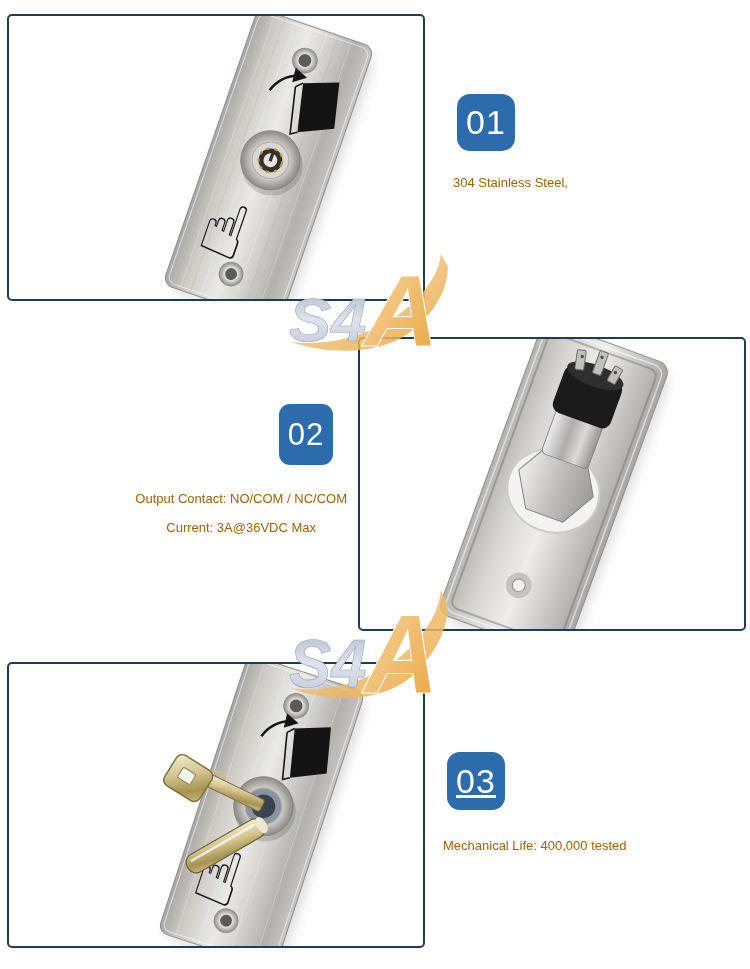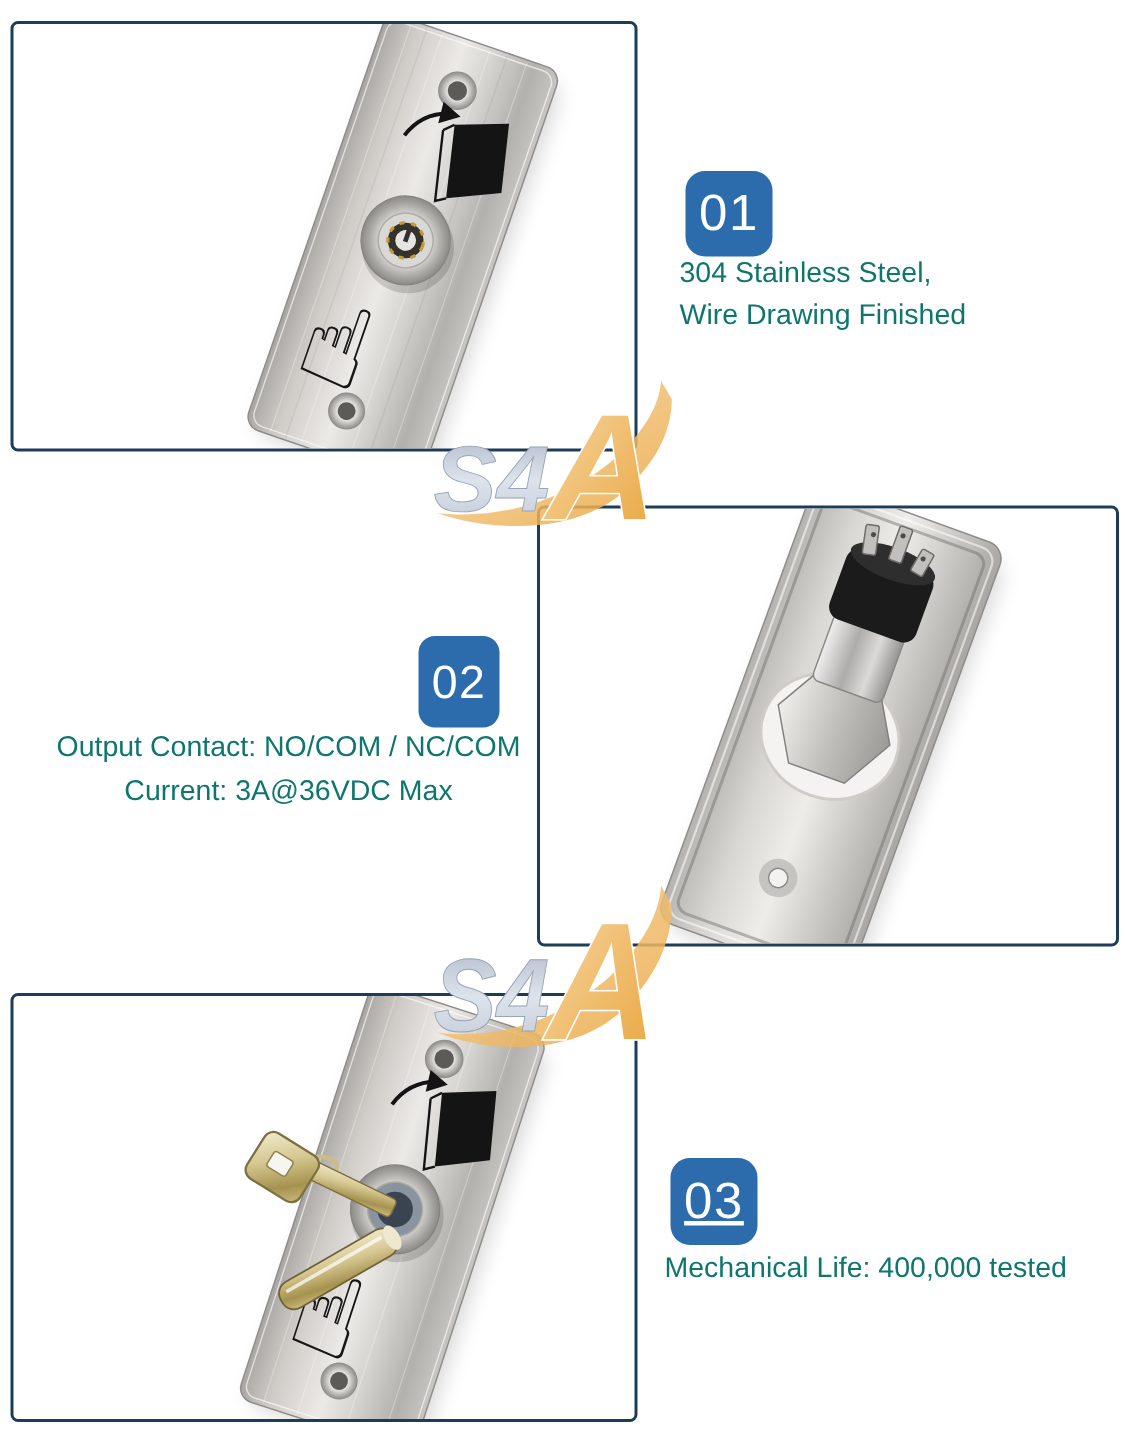--- a/index.html
+++ b/index.html
@@ -16,29 +16,29 @@
   }
   .photo svg { display:block; width:100%; height:100%; }
   .photo-1 { left:7px;   top:14px;  width:418px; height:287px; }
   .photo-2 { left:358px; top:337px; width:388px; height:294px; }
   .photo-3 { left:7px;   top:662px; width:418px; height:286px; }
 
   
   .badge {
     position:absolute; display:flex; align-items:center; justify-content:center;
     background:#2c6cad; color:#ffffff; z-index:2;
-    font-size:34px; letter-spacing:1px;margin-top:20px;
+    font-size:34px; letter-spacing:1px;
   }
   .badge-1 { left:457px; top:94px;  width:58px; height:57px; border-radius:13px; }
   .badge-2 { left:279px; top:404px; width:54px; height:61px; border-radius:11px; font-size:31px; }
   .badge-3 { left:447px; top:752px; width:58px; height:58px; border-radius:13px;text-decoration:underline; }
 
   
   .caption {
-    position:absolute; color:#0f766e; font-size:19px; line-height:28px; z-index:2;
+    position:absolute; color:#a16207; font-size:13px; line-height:28px; z-index:2;
     white-space:nowrap;
   }
   .caption-1 { left:453px; top:169px; text-align:left; }
   .caption-2 { right:403px; top:484px; text-align:center; line-height:29px; }
   .caption-3 { left:443px; top:832px; text-align:left; }
 
   
   .watermark { position:absolute; z-index:5; pointer-events:none; }
   .watermark svg { display:block; width:100%; height:100%; }
   .wm-1 { left:287px; top:242px; width:168px; height:115px; }
@@ -108,21 +108,20 @@
           <circle cx="0" cy="116" r="12.5" fill="url(#ringA)"></circle>
             <circle cx="0" cy="116" r="6" fill="#5d5b57"></circle>
         </g>
       </g>
     </svg>
   </figure>
 
   <div class="badge badge-1">01</div>
   <div class="caption caption-1">
     <p>304 Stainless Steel,</p>
-    <p>Wire Drawing Finished</p>
   </div>
 
   <figure class="photo photo-2">
     <svg viewBox="0 0 388 294" preserveAspectRatio="none">
       <defs>
         <linearGradient id="steelB" x1="0" y1="0" x2="1" y2="0">
           <stop offset="0" stop-color="#b5b3af"></stop>
             <stop offset="0.25" stop-color="#d9d7d3"></stop>
           <stop offset="0.5" stop-color="#eeedea"></stop>
             <stop offset="0.75" stop-color="#cbc9c5"></stop>

